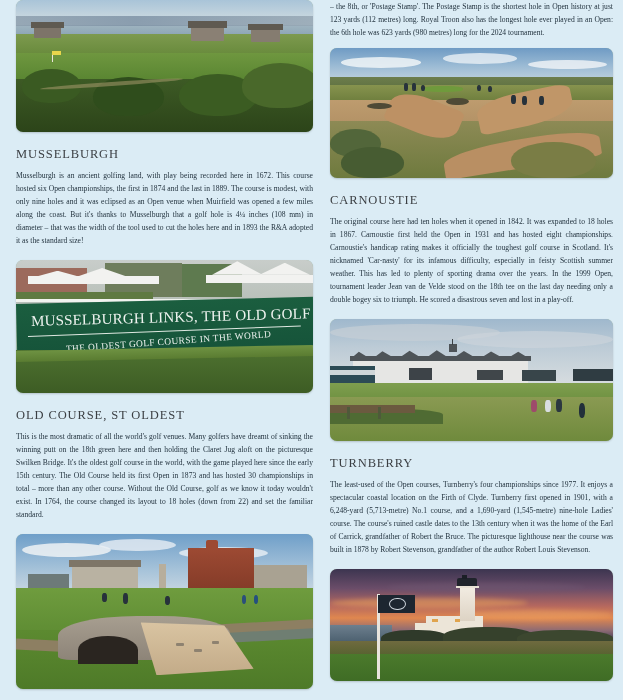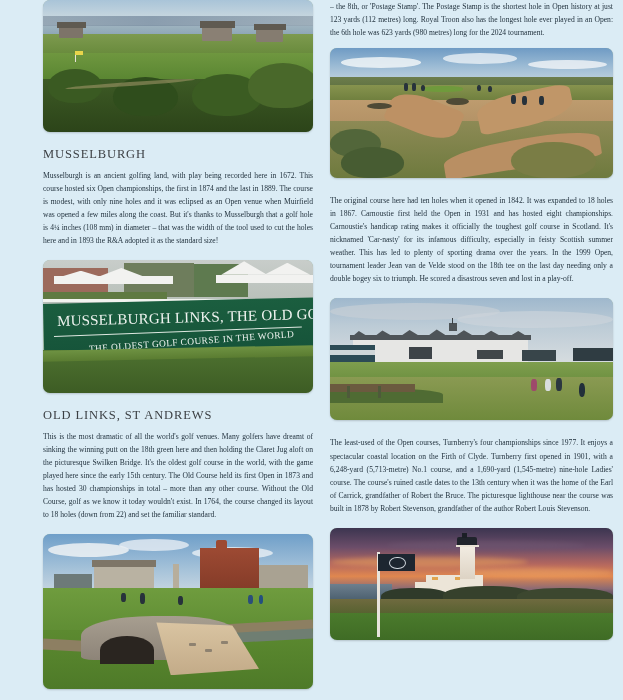--- a/index.html
+++ b/index.html
@@ -12,21 +12,21 @@
   }
   .page{
     position:absolute;inset:0;
     display:flex;
     padding:0;
   }
   .col{
     position:relative;
     box-sizing:border-box;
   }
-  .col-left{width:330px;padding:0 17px 0 43px;}
+  .col-left{width:330px;padding:0 17px 0 16px;}
   .col-right{width:293px;padding:0 10px 0 0;}
 
   .photo{
     width:100%;
     border-radius:7px;
     overflow:hidden;
     position:relative;
     box-shadow:0 1px 2px rgba(0,0,0,.18);
     background:#9bb6a0;
   }
@@ -167,21 +167,21 @@
       <div class="sign-txt1" style="left:5%;top:40%;">MUSSELBURGH LINKS, THE OLD GOLF COURSE</div>
       <div class="sign-rule" style="left:4%;top:57%;width:92%;"></div>
       <div class="sign-txt2" style="left:17%;top:63%;">THE OLDEST GOLF COURSE IN THE WORLD</div>
 
       <div class="layer grass-dk" style="top:68%;height:32%;"></div>
       <div class="layer" style="top:66%;height:8%;background:linear-gradient(#6e9242,#5a7c31);transform:rotate(-1.2deg);"></div>
     </div>
 
     <div class="gap-l"></div>
 
-    <h2 class="heading">OLD LINKS, ST ANDREWS</h2>
+    <h2 class="heading">OLD COURSE, ST OLDEST</h2>
     <p class="body">This is the most dramatic of all the world's golf venues. Many golfers have dreamt of sinking the winning putt on the 18th green here and then holding the Claret Jug aloft on the picturesque Swilken Bridge. It's the oldest golf course in the world, with the game played here since the early 15th century. The Old Course held its first Open in 1873 and has hosted 30 championships in total – more than any other course. Without the Old Course, golf as we know it today wouldn't exist. In 1764, the course changed its layout to 18 holes (down from 22) and set the familiar standard.</p>
 
     <div class="gap-m"></div>
 
     <div class="photo" style="height:155px;">
       <div class="layer" style="top:0;height:40%;background:linear-gradient(#6f9fc9,#a8c4da 60%,#cdd9e2);"></div>
 
       <div style="position:absolute;left:2%;top:6%;width:30%;height:9%;background:#eef2f5;border-radius:50%;opacity:.85;"></div>
       <div style="position:absolute;left:28%;top:3%;width:26%;height:8%;background:#e7eef4;border-radius:50%;opacity:.8;"></div>
       <div style="position:absolute;left:55%;top:8%;width:30%;height:8%;background:#f0f4f7;border-radius:50%;opacity:.75;"></div>
@@ -251,20 +251,21 @@
       <div class="fig" style="left:32%;top:28%;width:1.4%;height:5%;"></div>
       <div class="fig" style="left:52%;top:28%;width:1.4%;height:5%;"></div>
       <div class="fig" style="left:56%;top:29%;width:1.4%;height:5%;"></div>
       <div class="fig" style="left:64%;top:36%;width:1.6%;height:7%;"></div>
       <div class="fig" style="left:68%;top:37%;width:1.6%;height:7%;"></div>
       <div class="fig" style="left:74%;top:37%;width:1.6%;height:7%;"></div>
     </div>
 
     <div class="gap-l"></div>
 
+    <h2 class="heading">CARNOUSTIE</h2>
     <p class="body">The original course here had ten holes when it opened in 1842. It was expanded to 18 holes in 1867. Carnoustie first held the Open in 1931 and has hosted eight championships. Carnoustie's handicap rating makes it officially the toughest golf course in Scotland. It's nicknamed 'Car-nasty' for its infamous difficulty, especially in feisty Scottish summer weather. This has led to plenty of sporting drama over the years. In the 1999 Open, tournament leader Jean van de Velde stood on the 18th tee on the last day needing only a double bogey six to triumph. He scored a disastrous seven and lost in a play-off.</p>
 
     <div class="gap-m"></div>
 
     <div class="photo" style="height:122px;">
       <div class="layer sky-cloud" style="top:0;height:56%;"></div>
       <div style="position:absolute;left:0;top:4%;width:60%;height:14%;background:#c6ced6;border-radius:50%;opacity:.7;"></div>
       <div style="position:absolute;left:45%;top:10%;width:55%;height:14%;background:#cfd6dc;border-radius:50%;opacity:.6;"></div>
 
       <div class="carn-hotel" style="left:8%;top:32%;width:62%;height:20%;"></div>
@@ -290,20 +291,21 @@
       <div style="position:absolute;left:17%;top:72%;width:1%;height:10%;background:#4e5a3a;"></div>
 
       <div class="fig" style="left:71%;top:66%;width:2%;height:10%;background:#9e4a6b;"></div>
       <div class="fig" style="left:76%;top:66%;width:2%;height:10%;background:#d9dde0;"></div>
       <div class="fig" style="left:80%;top:65%;width:2%;height:11%;background:#2b3740;"></div>
       <div class="fig" style="left:88%;top:69%;width:2.2%;height:12%;background:#22303a;"></div>
     </div>
 
     <div class="gap-l"></div>
 
+    <h2 class="heading">TURNBERRY</h2>
     <p class="body">The least-used of the Open courses, Turnberry's four championships since 1977. It enjoys a spectacular coastal location on the Firth of Clyde. Turnberry first opened in 1901, with a 6,248-yard (5,713-metre) No.1 course, and a 1,690-yard (1,545-metre) nine-hole Ladies' course. The course's ruined castle dates to the 13th century when it was the home of the Earl of Carrick, grandfather of Robert the Bruce. The picturesque lighthouse near the course was built in 1878 by Robert Stevenson, grandfather of the author Robert Louis Stevenson.</p>
 
     <div class="gap-m"></div>
 
     <div class="photo" style="height:112px;">
       <div class="layer sky-sunset" style="top:0;height:62%;"></div>
       <div style="position:absolute;left:0;top:26%;width:70%;height:9%;background:#e9a05a;border-radius:50%;opacity:.55;filter:blur(2px);"></div>
       <div style="position:absolute;left:20%;top:12%;width:70%;height:8%;background:#6e5670;border-radius:50%;opacity:.6;filter:blur(2px);"></div>
       <div style="position:absolute;left:45%;top:36%;width:55%;height:9%;background:#f0a765;border-radius:50%;opacity:.45;filter:blur(2px);"></div>
 

